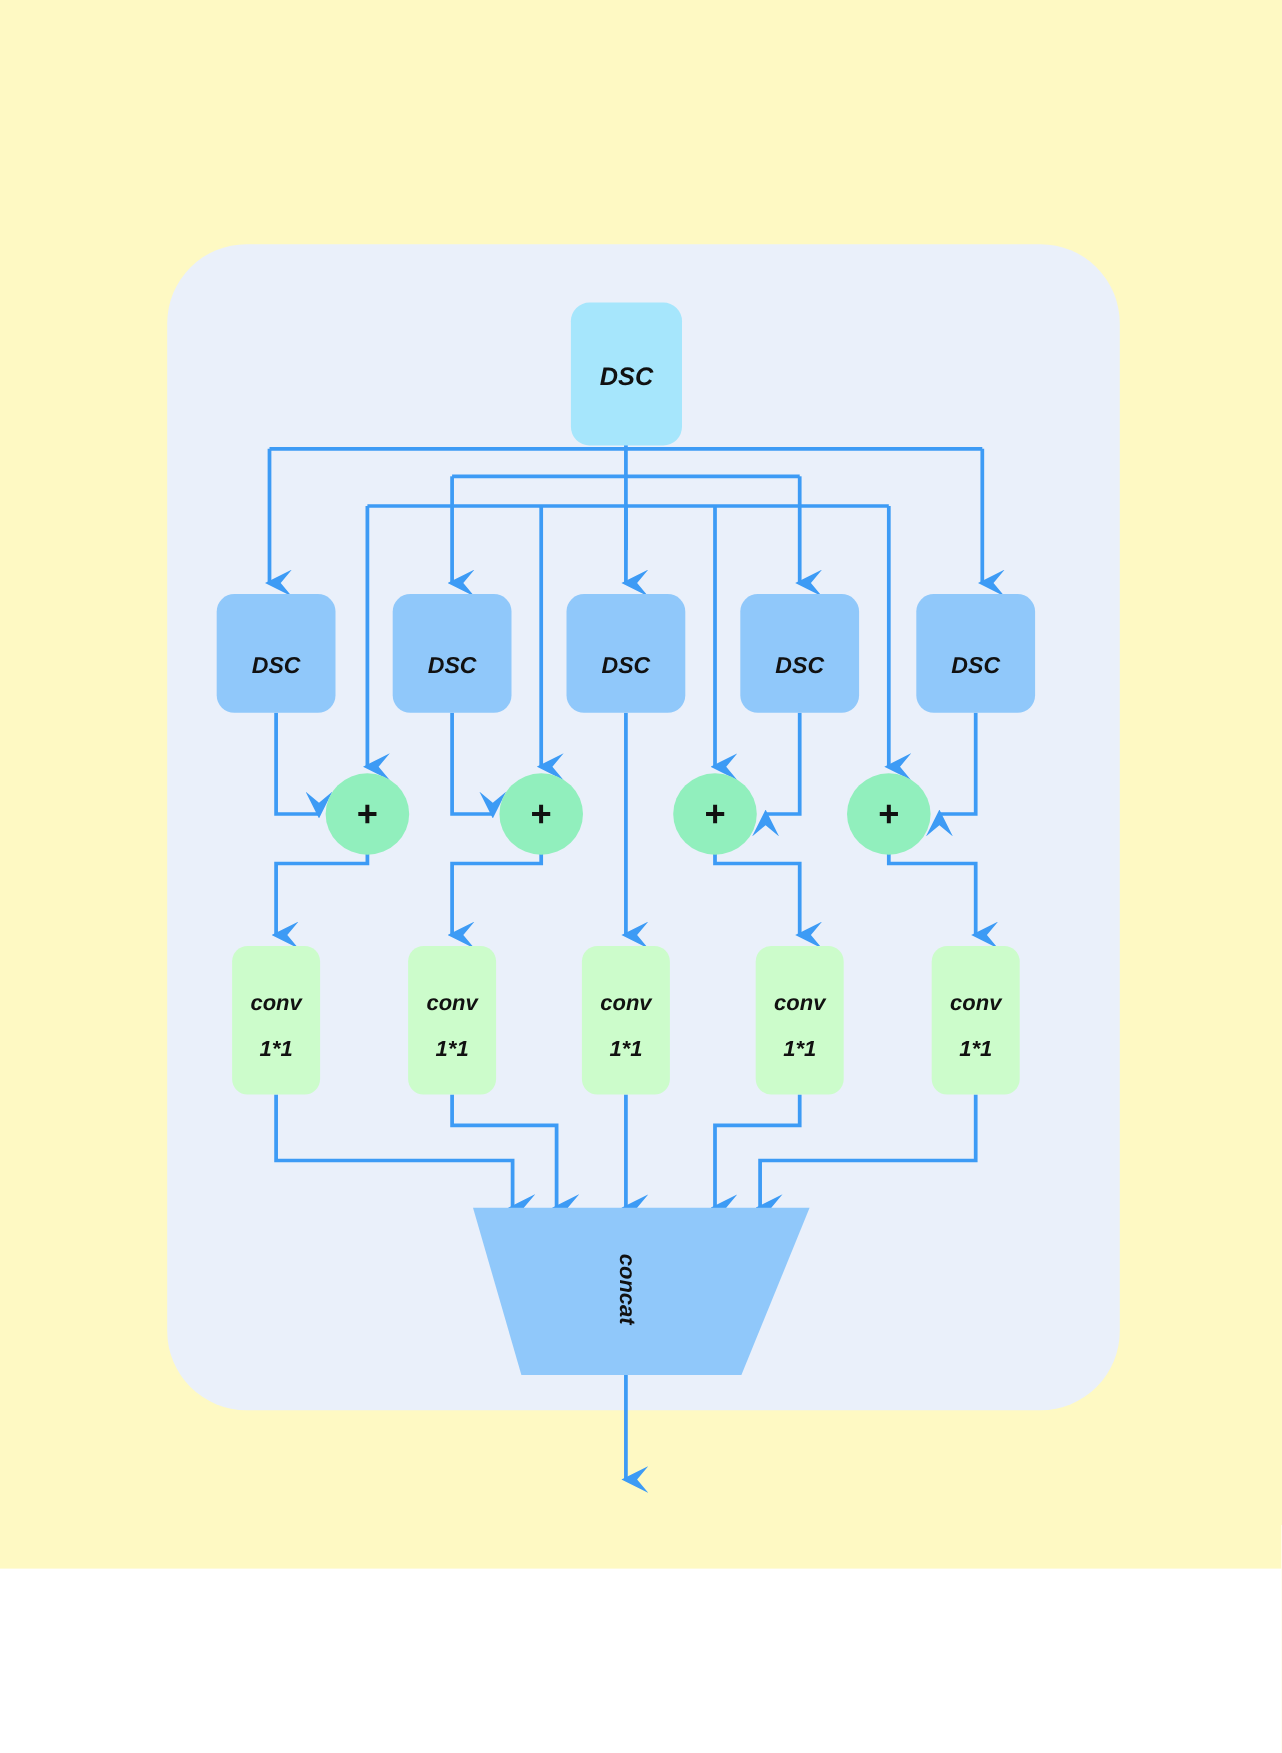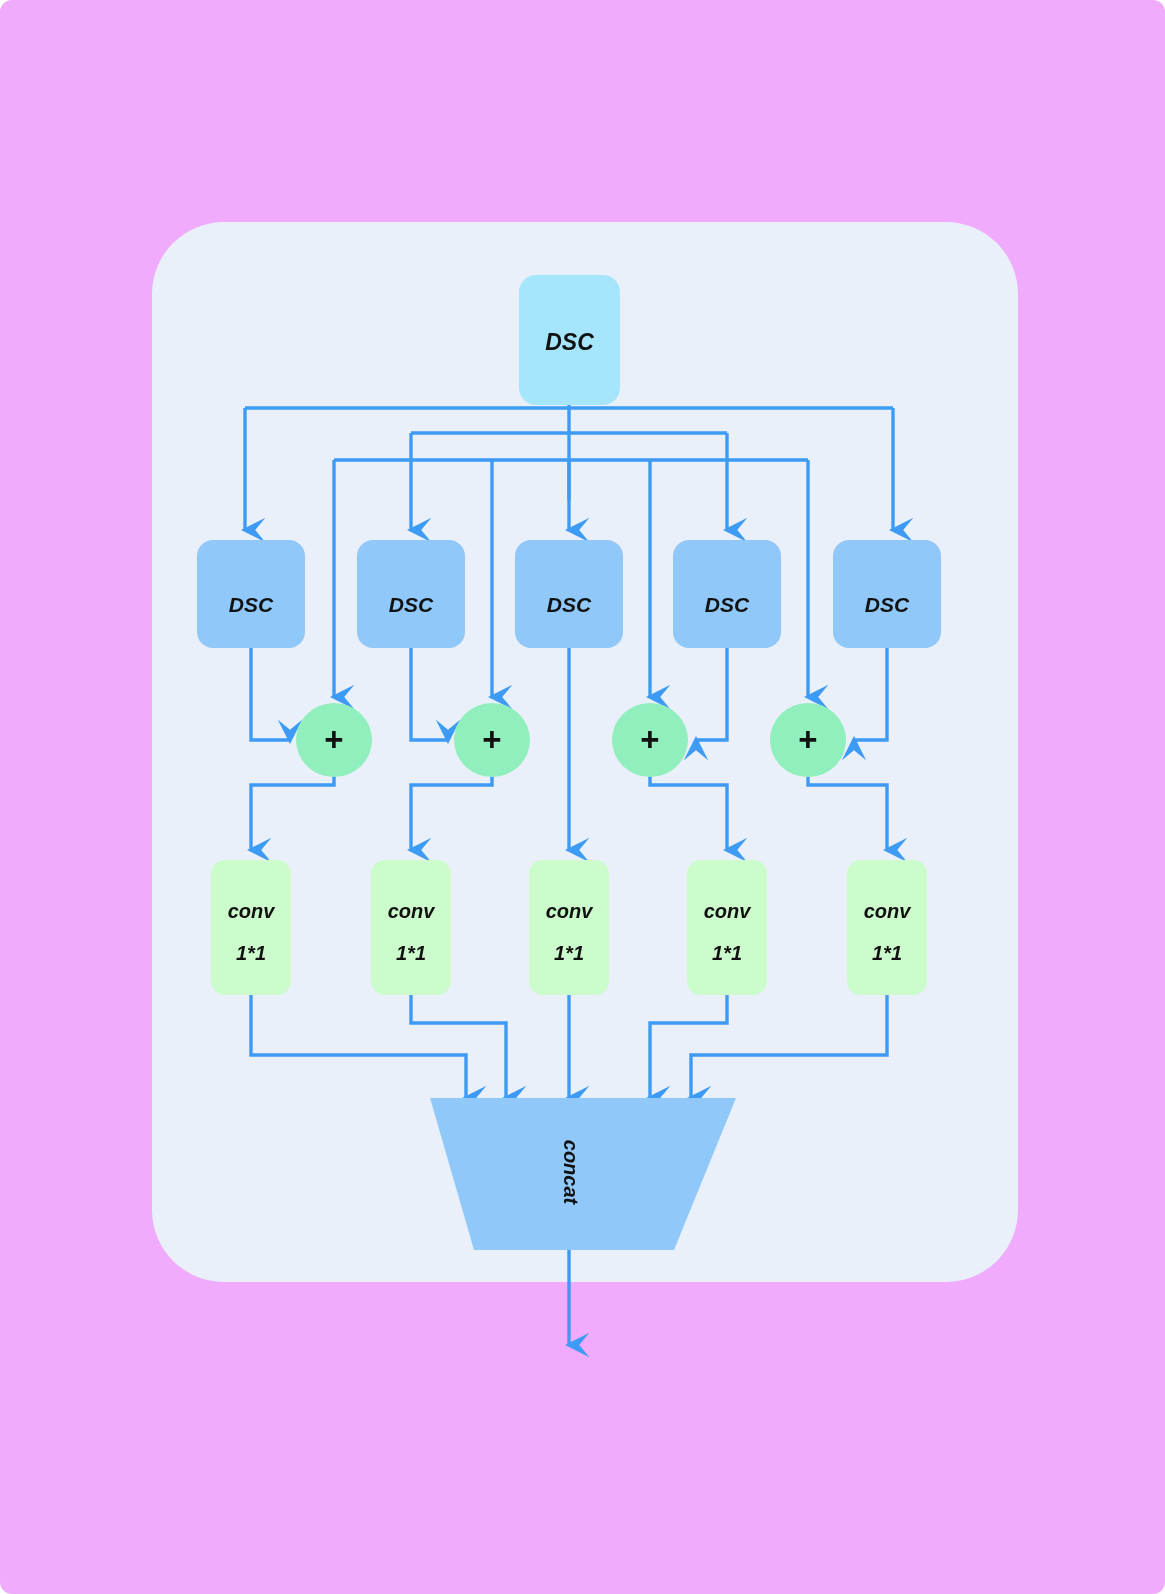--- a/index.html
+++ b/index.html
@@ -10,23 +10,22 @@
   }
   body {
     width: 1165px;
     height: 1594px;
     font-family: "Liberation Sans", sans-serif;
     overflow: hidden;
   }
   #diagram-root {
     position: relative;
     width: 1165px;
-    height: 1594px;
-    background: #f0abfc;
-    border-radius: 12px;
+    height: 1426px;
+    background: #fef9c3;
   }
   #diagram-svg {
     position: absolute;
     left: 0;
     top: 0;
     width: 1165px;
     height: 1594px;
     display: block;
   }
   .node-label {

